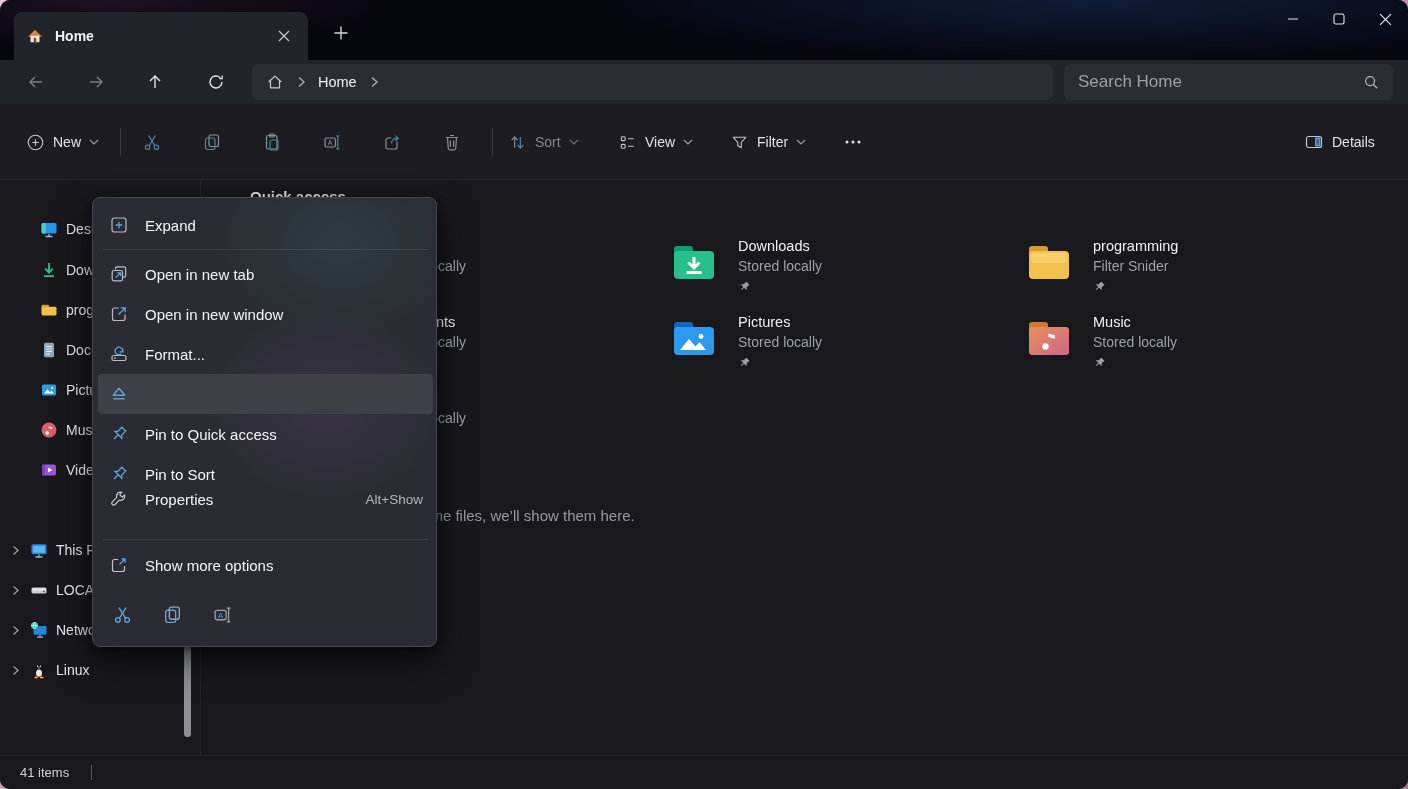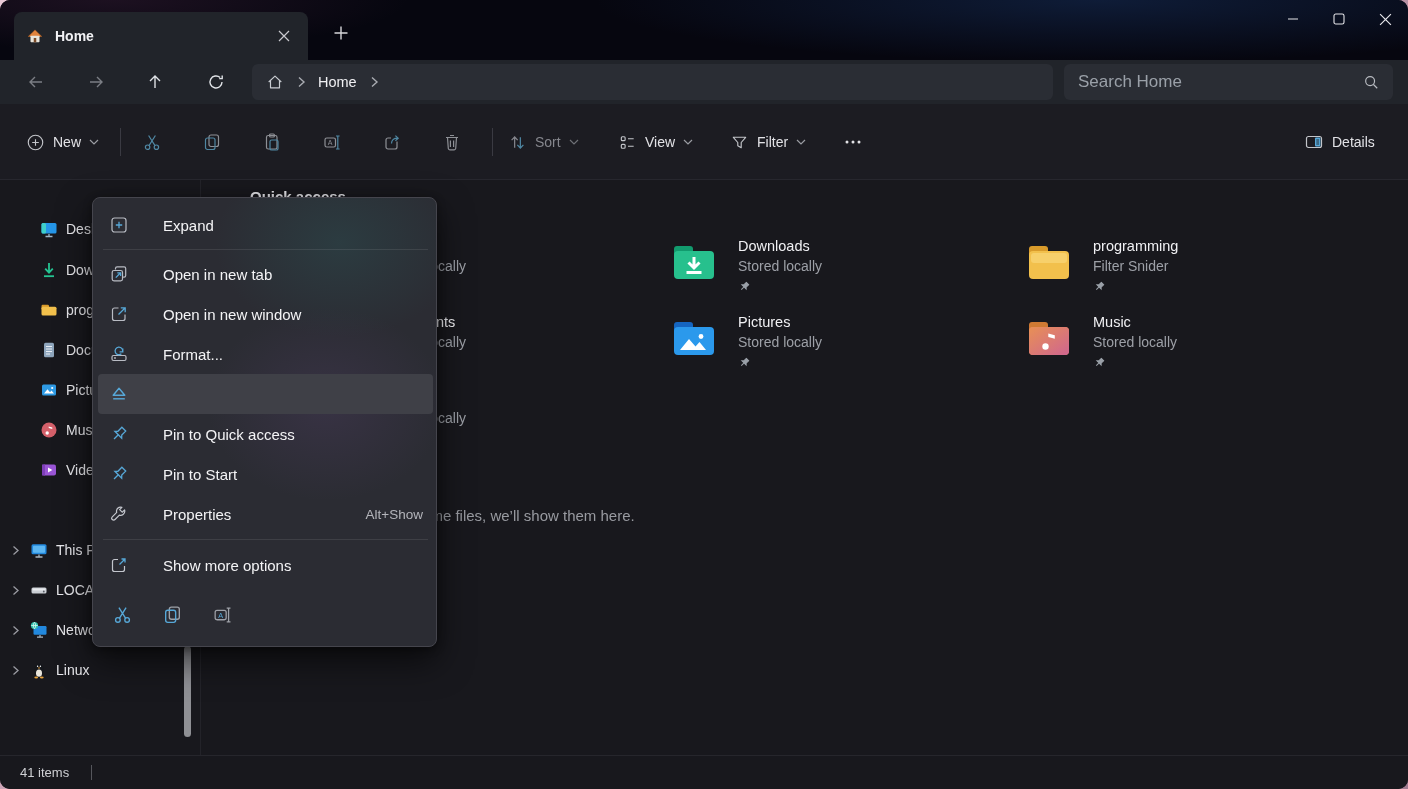--- a/index.html
+++ b/index.html
@@ -75,21 +75,21 @@
       radial-gradient(52% 30% at 72% 10%, rgba(45,100,100,.28), transparent 70%),
       radial-gradient(48% 30% at 68% 46%, rgba(95,70,120,.25), transparent 72%),
       #2b2c33;
     border:1px solid #45454d;
     box-shadow:0 14px 34px rgba(0,0,0,.6), 0 2px 8px rgba(0,0,0,.4);
     z-index:60;
   }
   .ctx-item{ position:absolute; left:5px; width:335px; height:40px; display:flex; align-items:center; border-radius:4px; padding:0 10px 0 9px; }
   .ctx-item.hl{ background:#3f4047; }
   .ctx-ic{ width:24px; display:flex; justify-content:center; }
-  .ctx-label{ font-size:15px; color:#f4f4f6; margin-left:32px; flex:1; white-space:nowrap; }
+  .ctx-label{ font-size:15px; color:#f4f4f6; margin-left:14px; flex:1; white-space:nowrap; }
   .ctx-shortcut{ font-size:13.5px; color:#b4b5bb; }
   .ctx-sep{ position:absolute; left:10px; width:325px; height:1px; background:rgba(255,255,255,.09); }
   .ctx-quick{ position:absolute; left:9px; top:396px; display:flex; gap:10px; }
   .ctx-qbtn{ width:40px; height:40px; border-radius:5px; display:flex; align-items:center; justify-content:center; }
   svg{ display:block; }
 </style>
 </head>
 <body>
 
 <div class="window">
@@ -654,23 +654,23 @@
     </div>
     <div class="ctx-item" style="top:256px">
       <span class="ctx-ic">
           <svg width="20" height="20" viewBox="0 0 20 20">
             <g transform="rotate(45 10 10)" fill="none" stroke="#57a8d8" stroke-width="1.3">
               <path d="M7.3 3.2 h5.4 v5.6 l2.1 2.2 h-9.6 l2.1 -2.2 z"></path>
               <line x1="10" y1="11" x2="10" y2="17"></line>
             </g>
           </svg>
         </span>
-      <span class="ctx-label">Pin to Start</span>
-    </div>
-    <div class="ctx-item" style="top:296px">
+      <span class="ctx-label">Pin to Sort</span>
+    </div>
+    <div class="ctx-item" style="top:281px">
       <span class="ctx-ic">
           <svg width="20" height="20" viewBox="0 0 20 20">
             <path d="M15.8 7.2 a4.1 4.1 0 0 1 -5.4 3.9 L6 15.5 a1.9 1.9 0 0 1 -2.7 -2.7 l4.4 -4.4 a4.1 4.1 0 0 1 5.2 -5.1 L10.6 5.6 l2.6 2.6 2.4 -2.3 a4 4 0 0 1 .2 1.3 z" fill="none" stroke="#c3c6cd" stroke-width="1.2" stroke-linejoin="round"></path>
           </svg>
         </span>
       <span class="ctx-label">Properties</span>
       <span class="ctx-shortcut">Alt+Show</span>
     </div>
     <div class="ctx-sep" style="top:341px"></div>
     <div class="ctx-item" style="top:347px">

